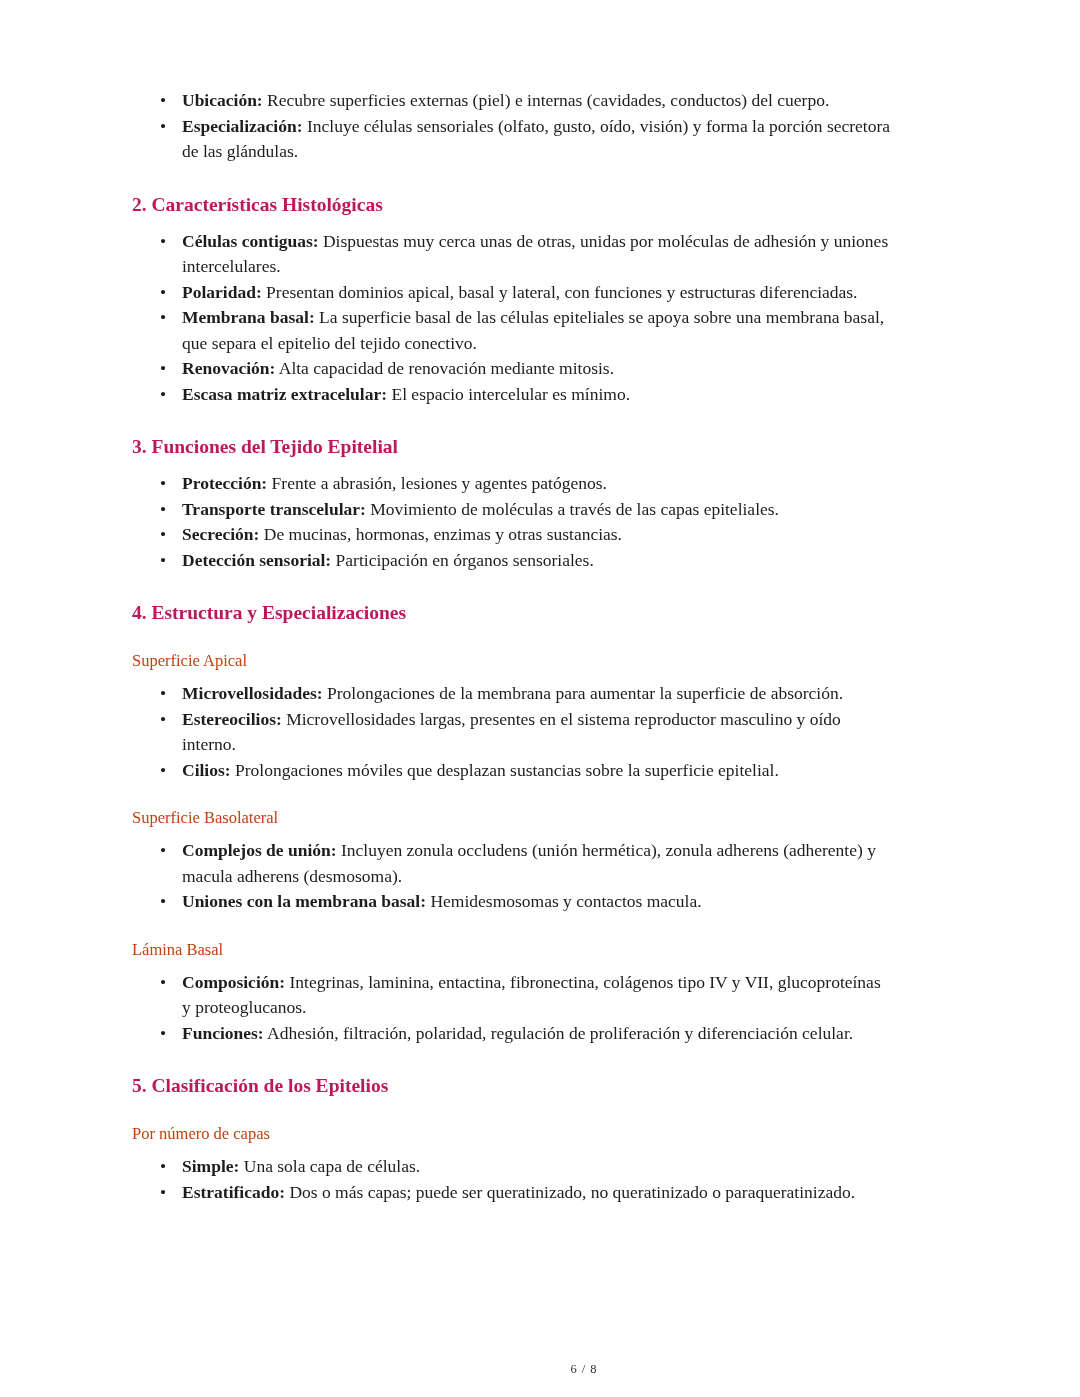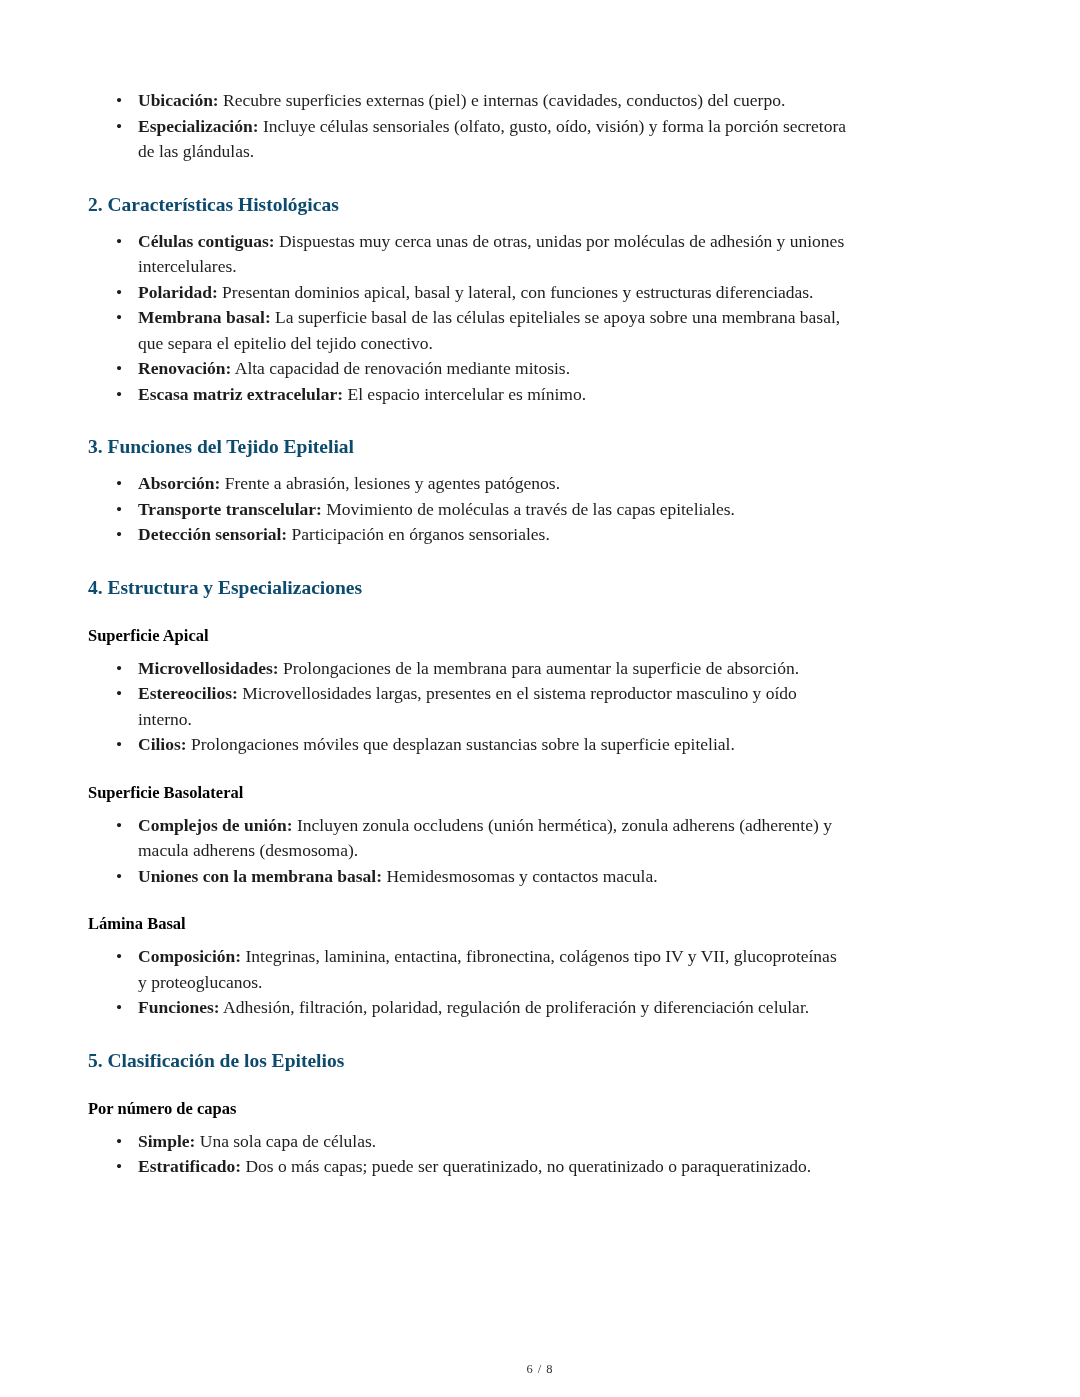--- a/index.html
+++ b/index.html
@@ -11,35 +11,36 @@
     font-family: "Liberation Serif", "DejaVu Serif", serif;
     color: #1d1d1f;
     position: relative;
     overflow: hidden;
   }
   .page {
     width: 984px;
     height: 1397px;
     padding: 88px 160px 60px 88px;
     position: relative;
+    margin-left: 44px;
   }
   .doc-content { width: 760px; }
   h2.sec-heading {
     font-size: 19.5px;
     font-weight: bold;
     margin: 27px 0 11px 0;
     line-height: 26px;
-    color: #0c4a6e;
+    color: #be185d;
   }
   h3.sub-heading {
     font-size: 16.5px;
-    font-weight: bold;
+    font-weight: normal;
     margin: 24px 0 9px 0;
     line-height: 22px;
-    color: #000000;
+    color: #c2410c;
   }
   ul.bullet-list {
     list-style: none;
     margin: 0 0 6px 0;
     padding: 0 0 0 50px;
   }
   ul.bullet-list li {
     position: relative;
     font-size: 17.5px;
     line-height: 25.5px;
@@ -78,22 +79,23 @@
       <h2 class="sec-heading">2. Características Histológicas</h2>
       <ul class="bullet-list">
         <li><span class="term">Células contiguas:</span> <span>Dispuestas muy cerca unas de otras, unidas por moléculas de adhesión y uniones intercelulares.</span></li>
         <li><span class="term">Polaridad:</span> <span>Presentan dominios apical, basal y lateral, con funciones y estructuras diferenciadas.</span></li>
         <li><span class="term">Membrana basal:</span> <span>La superficie basal de las células epiteliales se apoya sobre una membrana basal, que separa el epitelio del tejido conectivo.</span></li>
         <li><span class="term">Renovación:</span> <span>Alta capacidad de renovación mediante mitosis.</span></li>
         <li><span class="term">Escasa matriz extracelular:</span> <span>El espacio intercelular es mínimo.</span></li>
       </ul>
       <h2 class="sec-heading">3. Funciones del Tejido Epitelial</h2>
       <ul class="bullet-list">
-        <li><span class="term">Absorción:</span> <span>Frente a abrasión, lesiones y agentes patógenos.</span></li>
+        <li><span class="term">Protección:</span> <span>Frente a abrasión, lesiones y agentes patógenos.</span></li>
         <li><span class="term">Transporte transcelular:</span> <span>Movimiento de moléculas a través de las capas epiteliales.</span></li>
+        <li><span class="term">Secreción:</span> <span>De mucinas, hormonas, enzimas y otras sustancias.</span></li>
         <li><span class="term">Detección sensorial:</span> <span>Participación en órganos sensoriales.</span></li>
       </ul>
       <h2 class="sec-heading">4. Estructura y Especializaciones</h2>
       <h3 class="sub-heading">Superficie Apical</h3>
       <ul class="bullet-list">
         <li><span class="term">Microvellosidades:</span> <span>Prolongaciones de la membrana para aumentar la superficie de absorción.</span></li>
         <li><span class="term">Estereocilios:</span> <span>Microvellosidades largas, presentes en el sistema reproductor masculino y oído interno.</span></li>
         <li><span class="term">Cilios:</span> <span>Prolongaciones móviles que desplazan sustancias sobre la superficie epitelial.</span></li>
       </ul>
       <h3 class="sub-heading">Superficie Basolateral</h3>

